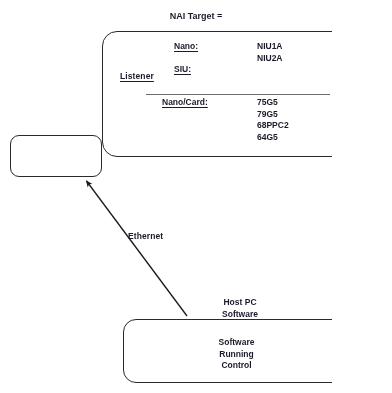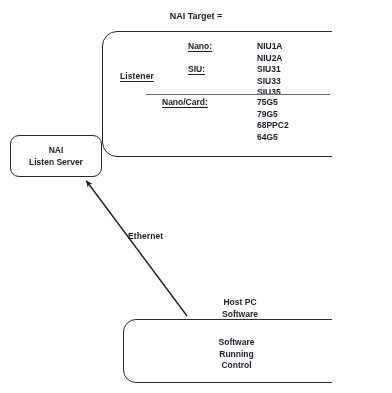--- a/index.html
+++ b/index.html
@@ -81,21 +81,21 @@
   }
 
   
   #spec-listener {
     left: 120px;
     top: 52px;
     margin-top: 19px;
   }
   .spec-key {
     position: absolute;
-    left: 188px;
+    left: 174px;
     font-weight: bold;
     font-size: 8.5px;
     white-space: pre;
     color: #1b1b2b;
   }
   #key-nano   { top: 41px; }
   #key-siu    { top: 64px; }
   #key-board  { top: 97px; left: 162px; }
 
   .spec-vals {
@@ -162,35 +162,30 @@
 
   <div class="box" id="target-box"></div>
 
   <div class="txt under" id="spec-listener">Listener</div>
 
   <div class="spec-key under" id="key-nano">Nano:</div>
   <div class="spec-vals" id="vals-nano">NIU1A
 NIU2A</div>
 
   <div class="spec-key under" id="key-siu">SIU:</div>
-  <div class="spec-vals" id="vals-siu">SIU31
-SIU33
-SIU35</div>
 
   <div id="spec-divider"></div>
 
   <div class="spec-key under" id="key-board">Nano/Card:</div>
   <div class="spec-vals" id="vals-board">75G5
 79G5
 68PPC2
 64G5</div>
 
   <div class="box" id="server-box"></div>
-  <div class="ctr" id="server-label">NAI
-Listen Server</div>
 
   <div class="ctr" id="hostpc-caption">Host PC
 Software</div>
   <div class="box" id="hostpc-box"></div>
   <div class="ctr" id="hostpc-body">Software
 Running
 Control</div>
 
   <svg id="link-layer" viewBox="0 0 392 393">
     <defs>

